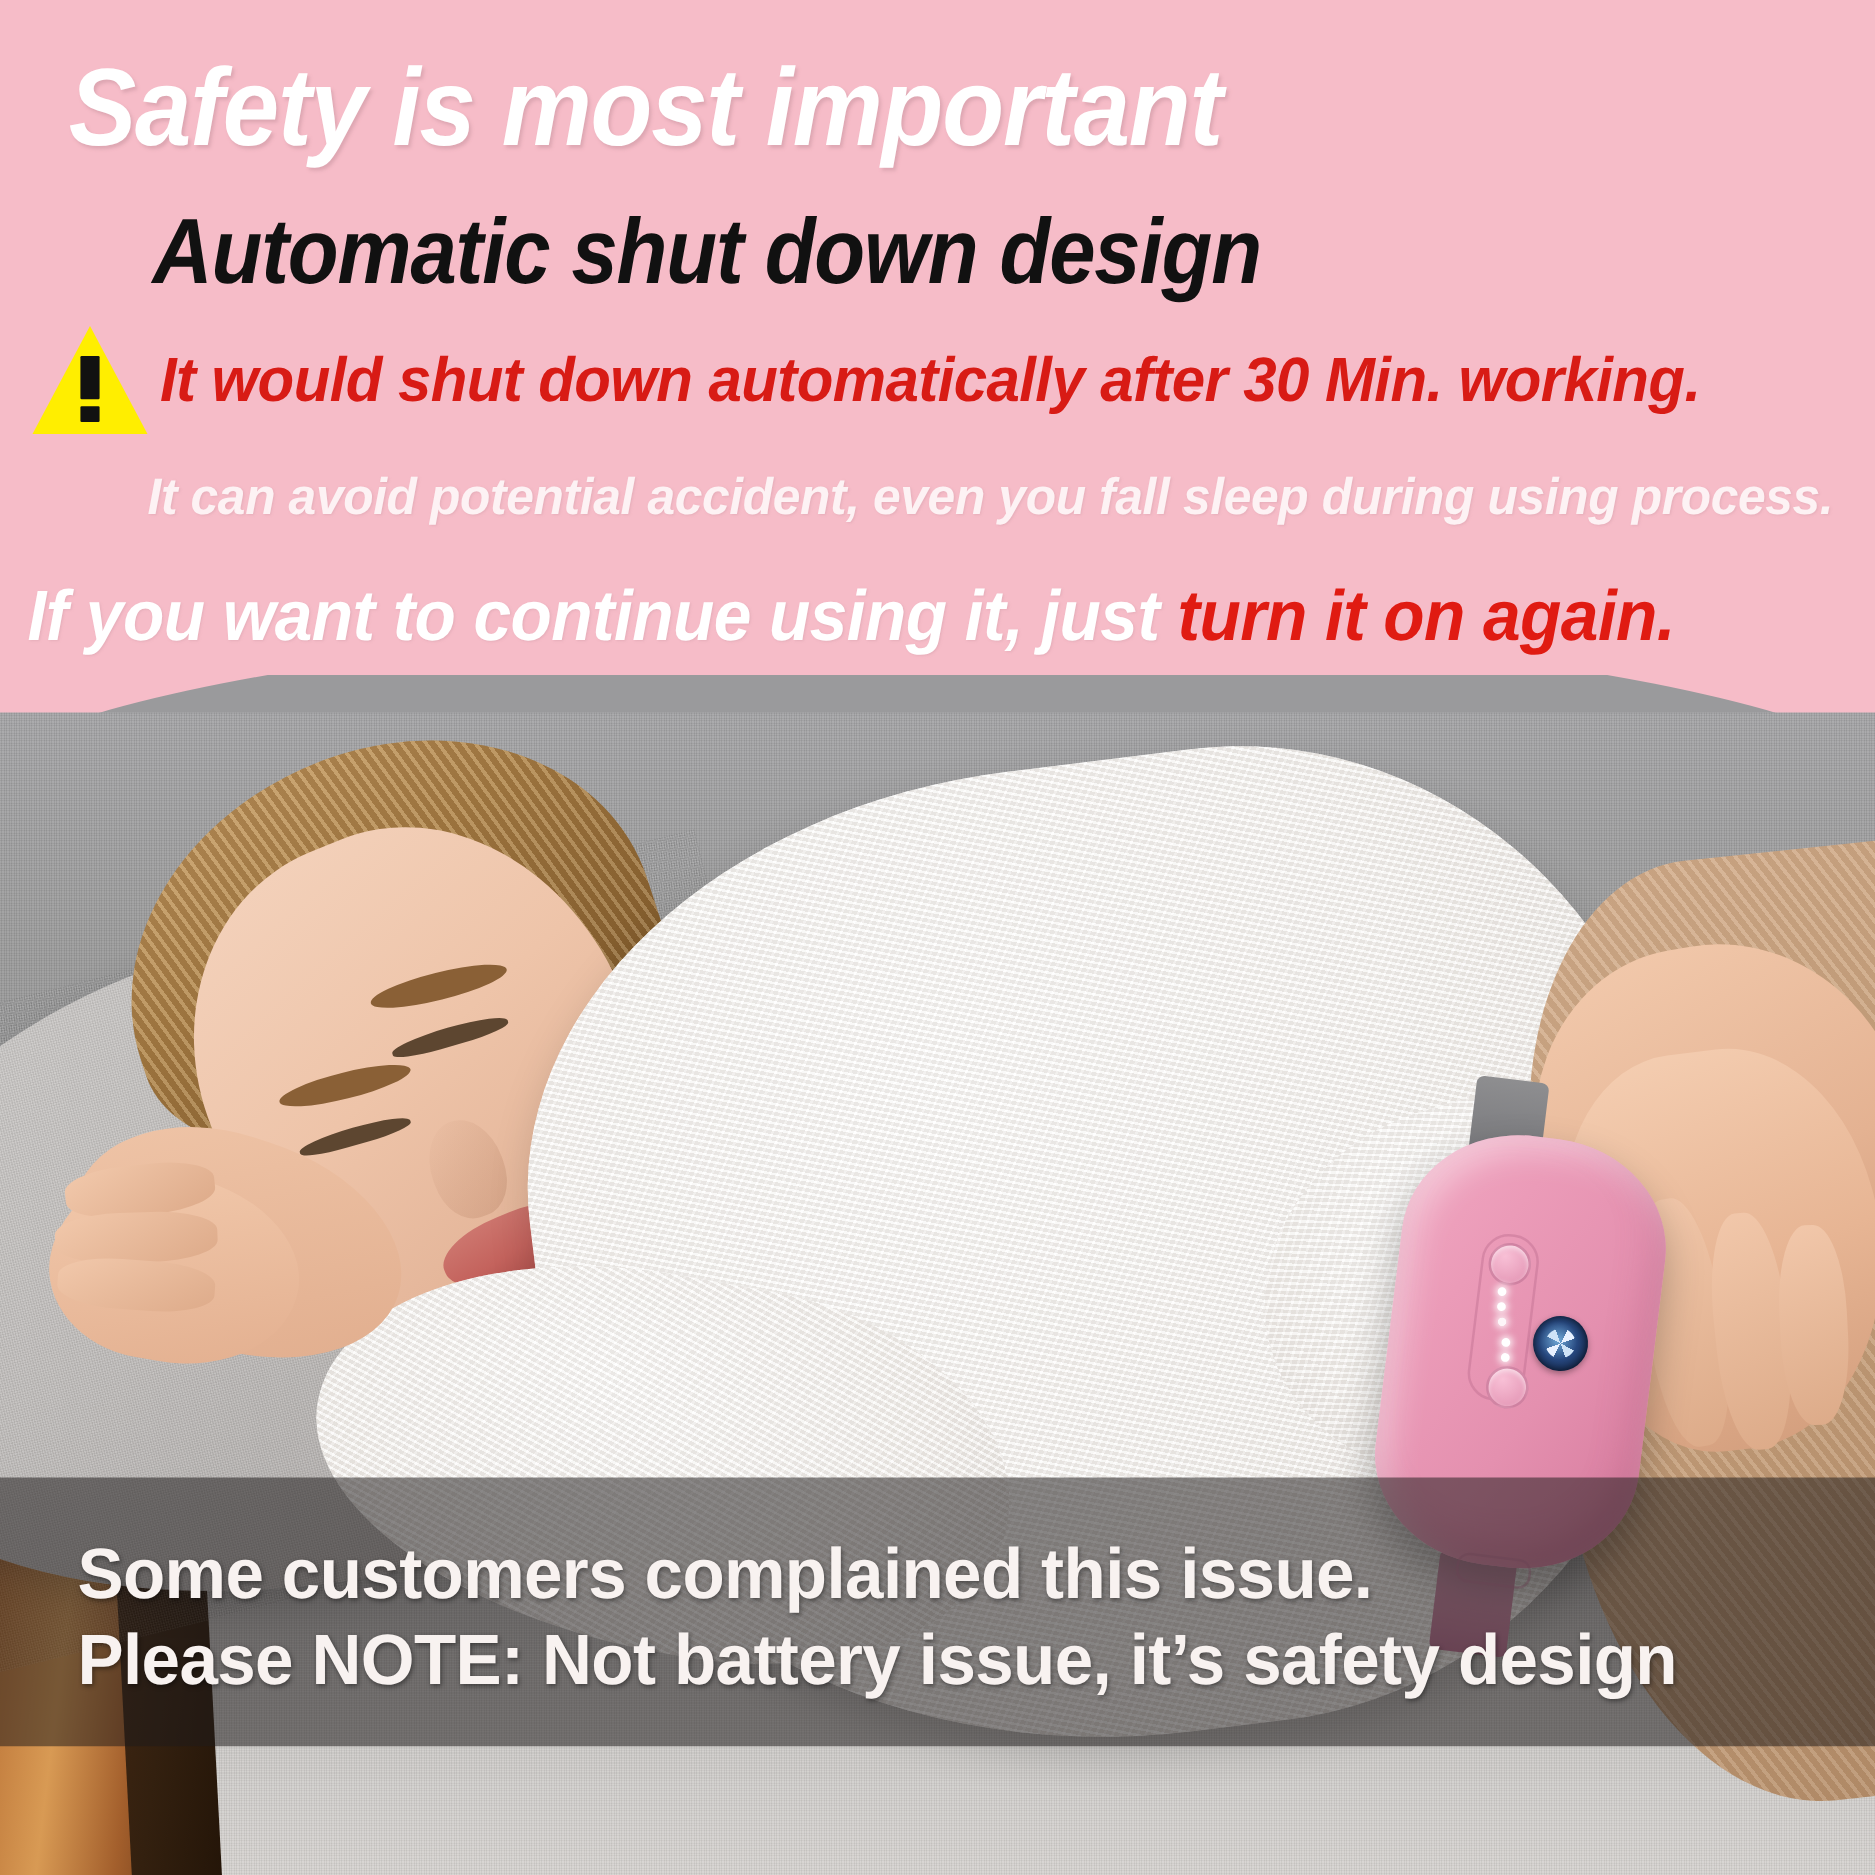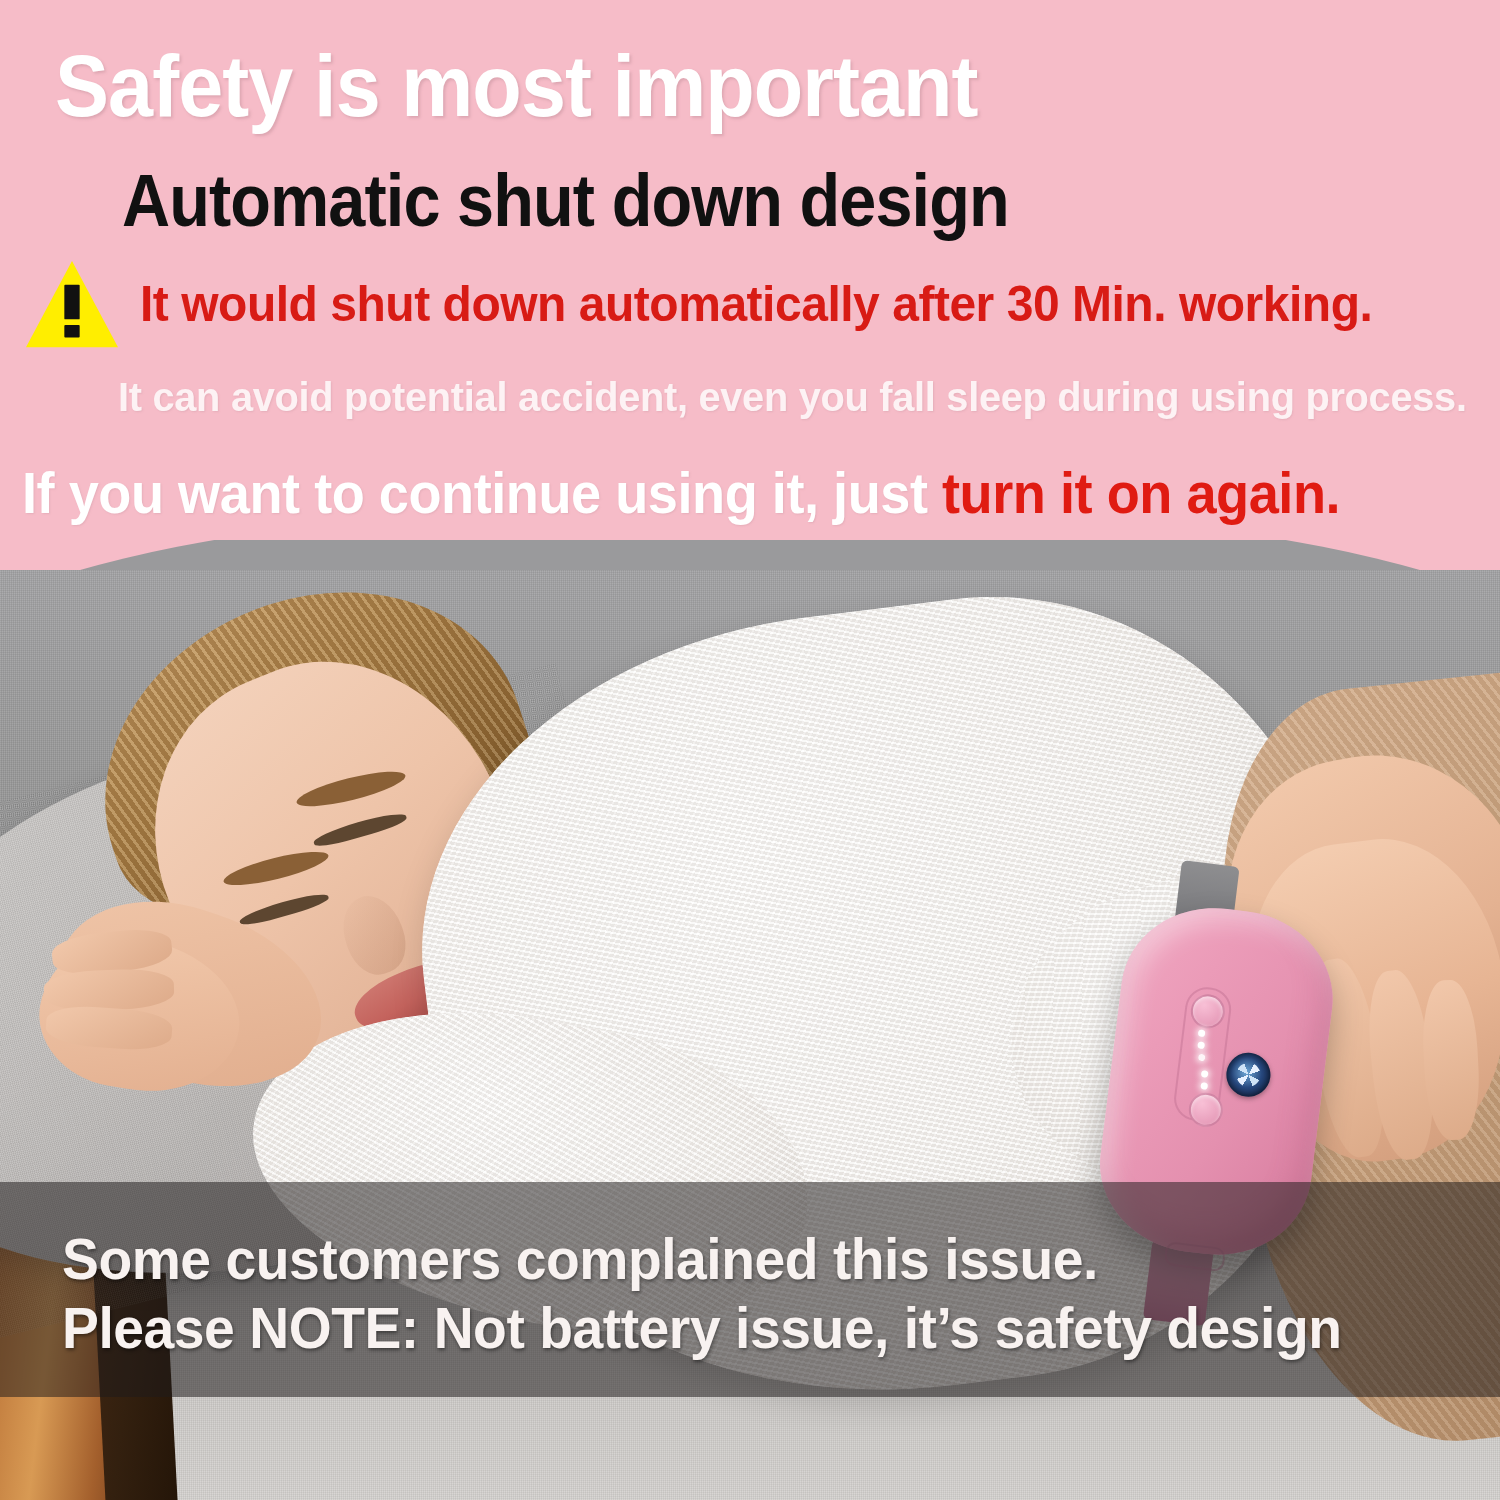--- a/index.html
+++ b/index.html
@@ -18,20 +18,21 @@
     background: #f6bcc8;
   }
 
   
   .text-zone {
     position: absolute;
     left: 0; top: 0;
     width: 1500px;
     height: 560px;
     z-index: 40;
+    font-style: italic;
   }
 
   .headline {
     position: absolute;
     left: 55px;
     top: 38px;
     width: 1400px;
     font-size: 88px;
     line-height: 96px;
     font-weight: 700;
@@ -58,21 +59,20 @@
     white-space: nowrap;
   }
 
   .warn-row {
     position: absolute;
     left: 24px;
     top: 258px;
     display: flex;
     align-items: center;
     width: 1470px;
-    gap: 12px;
   }
   .warn-icon {
     width: 96px;
     height: 92px;
     flex: 0 0 auto;
     position: relative;
     margin-right: 8px;
   }
   .warn-text {
     font-size: 50px;

